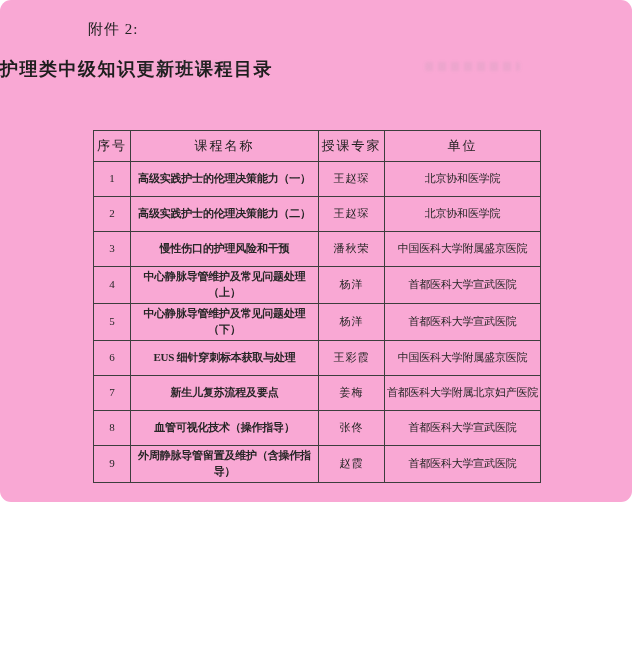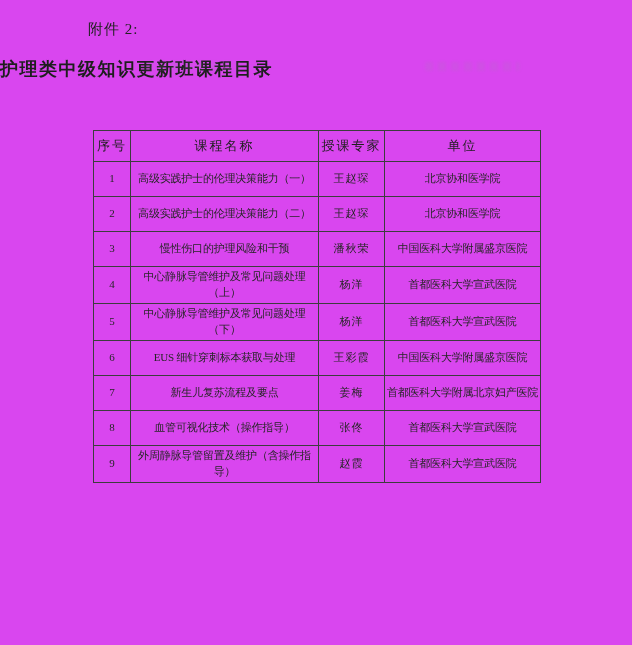--- a/index.html
+++ b/index.html
@@ -9,22 +9,23 @@
     height: 645px;
     background: #ffffff;
     font-family: "Liberation Serif", "DejaVu Serif", serif;
     color: #262626;
     overflow: hidden;
     position: relative;
   }
   .page {
     position: relative;
     width: 632px;
-    height: 645px;
-    background: #d946ef;
+    height: 502px;
+    background: #f9a8d4;
+    border-radius: 11px;
   }
   .attachment-label {
     position: absolute;
     left: 88px;
     top: 20px;
     font-size: 15px;
     letter-spacing: 1px;
     color: #222;
   }
   .doc-title {
@@ -79,21 +80,21 @@
     font-size: 11px;
     height: 30px;
     line-height: 1.45;
     color: #262626;
   }
   col.c-no     { width: 37px; }
   col.c-course { width: 188px; }
   col.c-expert { width: 66px; }
   col.c-unit   { width: 156px; }
   td.no-cell     { font-size: 11.5px; }
-  td.course-cell { letter-spacing: -0.2px; }
+  td.course-cell { letter-spacing: -0.2px; font-weight: bold; }
   td.expert-cell { letter-spacing: 1px; margin-left: 13px; }
   td.unit-cell   { letter-spacing: -0.2px; }
 </style>
 </head>
 <body>
 
 <div class="page">
 
   <div class="attachment-label">附件 2:</div>
 

